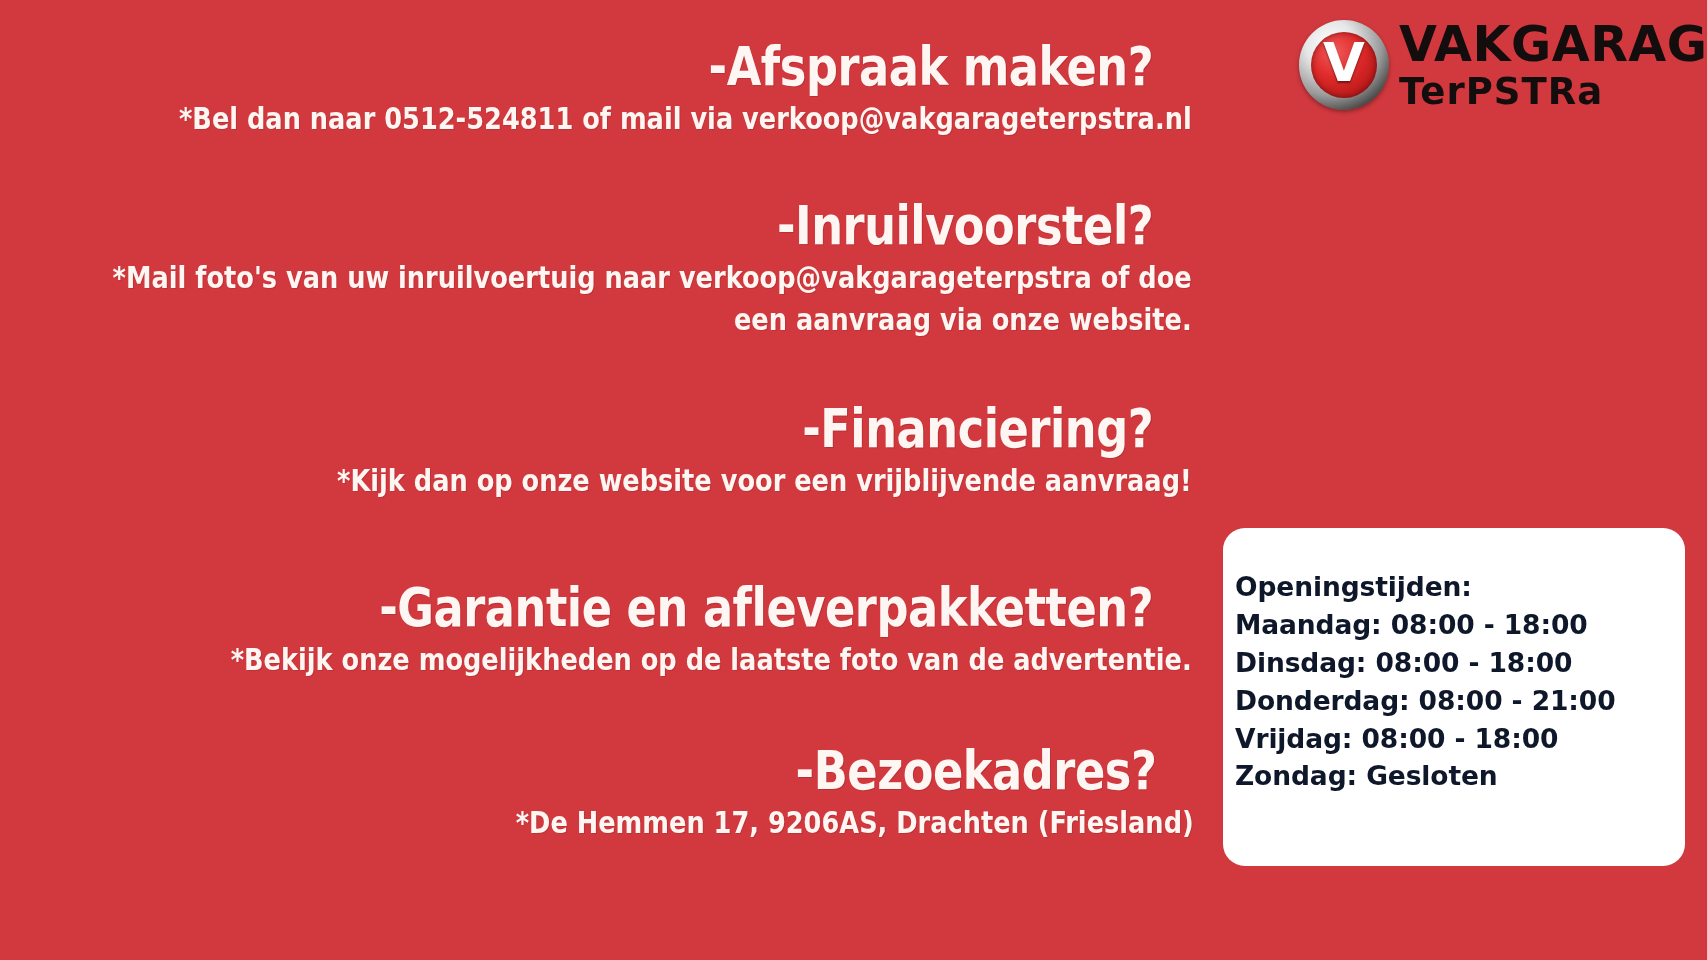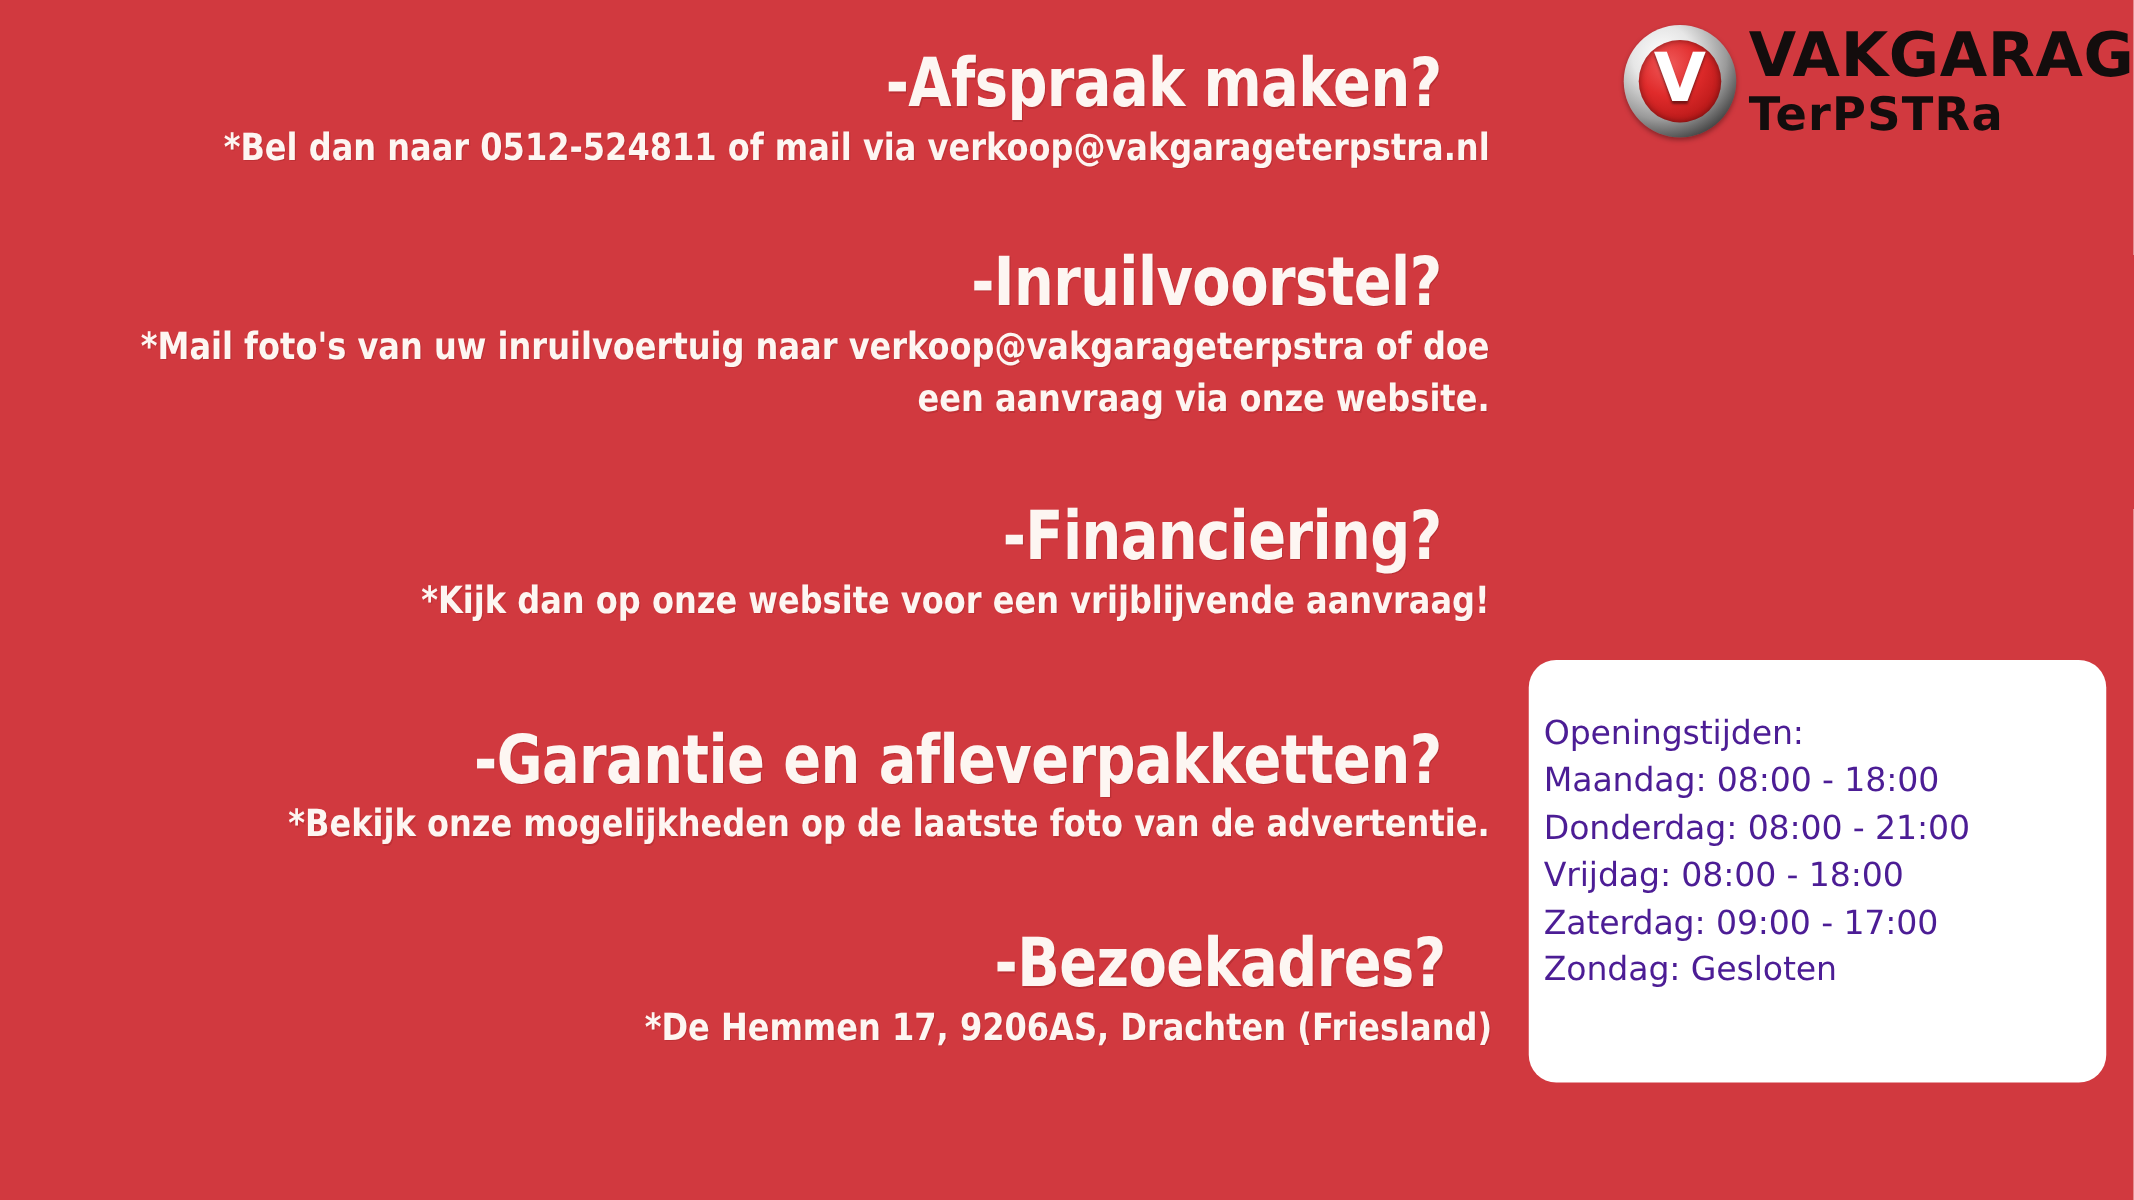--- a/index.html
+++ b/index.html
@@ -133,24 +133,24 @@
     top: 528px;
     width: 462px;
     height: 338px;
     background: #ffffff;
     border-radius: 22px;
     box-sizing: border-box;
     padding: 40px 0 0 12px;
   }
   #hours .line {
     font-family: "DejaVu Sans", sans-serif;
-    font-weight: normal;
+    font-weight: bold;
     font-size: 26.5px;
     line-height: 1.43;
-    color: #4c1d95;
+    color: #0f172a;
     white-space: nowrap;
     letter-spacing: -0.1px;
   }
 </style>
 </head>
 <body>
 
 <div id="stage">
 
   <div id="logo">
@@ -193,19 +193,19 @@
     <div class="block b5">
       <div class="heading">-Bezoekadres?</div>
       <div class="sub">*De Hemmen 17, 9206AS, Drachten (Friesland)</div>
     </div>
 
   </div>
 
   <div id="hours">
     <div class="line">Openingstijden:</div>
     <div class="line">Maandag: 08:00 - 18:00</div>
+    <div class="line">Dinsdag: 08:00 - 18:00</div>
     <div class="line">Donderdag: 08:00 - 21:00</div>
     <div class="line">Vrijdag: 08:00 - 18:00</div>
-    <div class="line">Zaterdag: 09:00 - 17:00</div>
     <div class="line">Zondag: Gesloten</div>
   </div>
 
 </div>
 
 </body></html>

